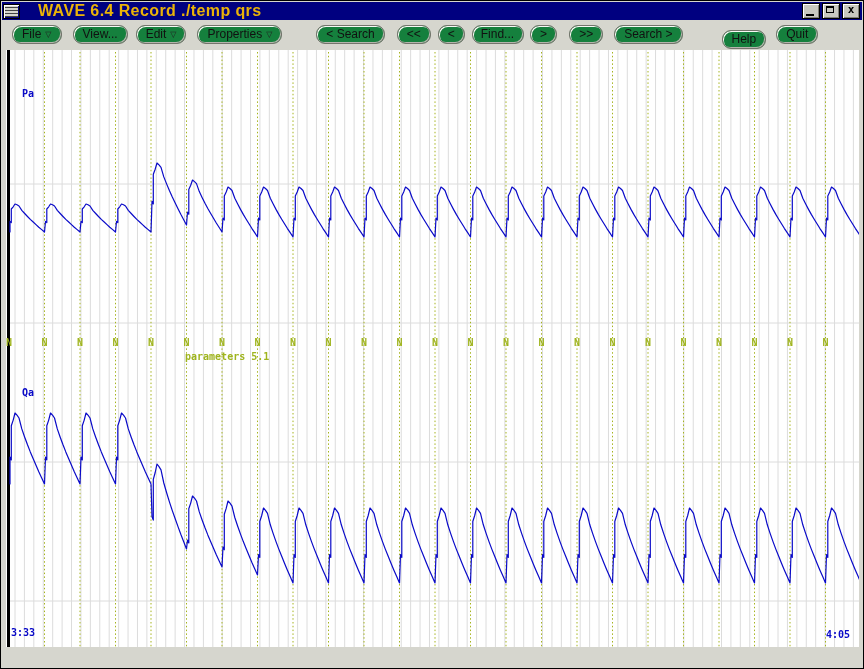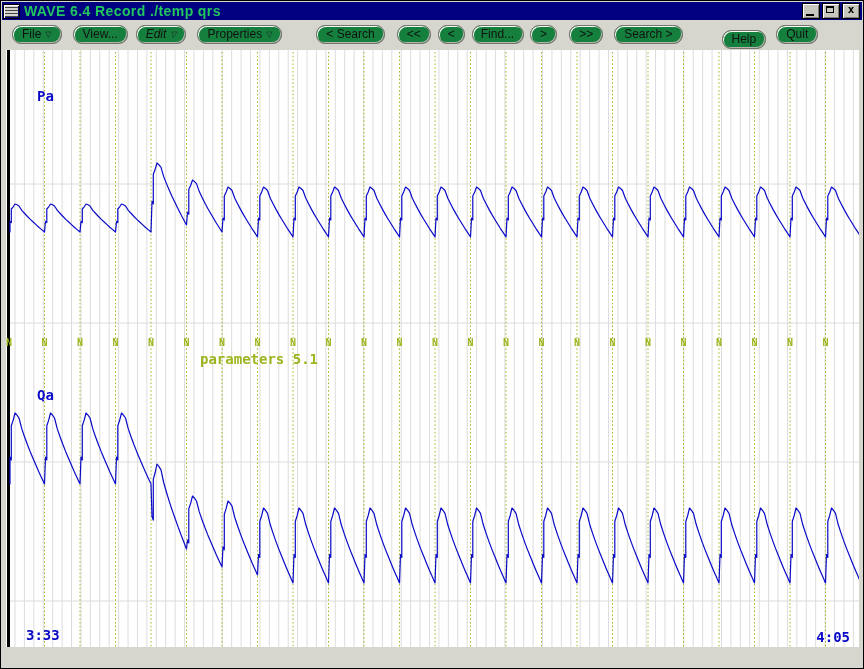--- a/index.html
+++ b/index.html
@@ -6,43 +6,43 @@
   body{width:864px;height:669px;overflow:hidden;font-family:"Liberation Sans",sans-serif;}
   .window{position:relative;width:864px;height:669px;box-sizing:border-box;
           border:1px solid #000;background:#d6d6ce;}
   
   .titlebar{position:absolute;left:1px;top:1px;right:1px;height:18px;background:#000080;
             display:flex;align-items:center;}
   .win-menu-icon{width:17px;height:15px;margin-left:1px;background:#d6d6ce;
             border:1px solid #000;box-shadow:inset 1px 1px 0 #fff;
             background-image:repeating-linear-gradient(to bottom,#d6d6ce 0 2px,#444 2px 3px);
             background-clip:content-box;padding:1px;box-sizing:border-box;}
-  .win-title{color:#22c55e;font-size:14px;font-weight:bold;letter-spacing:.4px;margin-left:4px;
+  .win-title{color:#eab308;font-size:16px;font-weight:bold;letter-spacing:.4px;margin-left:18px;
              white-space:nowrap;}
   .win-controls{margin-left:auto;display:flex;gap:2px;margin-right:2px;}
   .win-btn{width:16px;height:14px;background:#c8c8c0;border:1px solid #000;
            box-shadow:inset 1px 1px 0 #fff, inset -1px -1px 0 #808078;
            position:relative;cursor:pointer;}
   .glyph-min{position:absolute;left:3px;bottom:2px;width:8px;height:2px;background:#000;}
   .glyph-max{position:absolute;left:3px;top:2px;width:8px;height:7px;border:1px solid #000;border-top-width:2px;box-sizing:border-box;}
   .glyph-close{position:absolute;left:0;top:-1px;width:100%;text-align:center;
            font-size:11px;font-weight:bold;color:#000;font-family:"DejaVu Sans Mono",monospace;}
   
   .toolbar{position:absolute;left:1px;top:19px;right:1px;height:29px;background:#d6d6ce;
            display:flex;align-items:center;border-bottom:1px solid #96968e;}
   .tb-btn{height:17px;line-height:16px;padding:0 9px;border:1px solid #74746c;border-radius:9px;
           background:#15803d;font-size:12px;color:#111;white-space:nowrap;cursor:pointer;
           box-shadow:inset 1px 1px 0 #f8f8f4, inset -1px -1px 0 #b4b4ac;}
   .menu-mark{font-size:8px;margin-left:4px;position:relative;top:-1px;color:#222;}
   
   .workarea{position:absolute;left:1px;top:48px;right:1px;bottom:1px;background:#d6d6ce;}
   .canvas{position:absolute;left:4px;top:1px;right:3px;bottom:20px;background:#fff;overflow:hidden;}
   .canvas svg{position:absolute;left:-5px;top:-49px;}
-  .cv-label{position:absolute;font-family:"DejaVu Sans Mono",monospace;font-size:14px;
-            font-weight:bold;white-space:nowrap;margin-left:15px;}
+  .cv-label{position:absolute;font-family:"DejaVu Sans Mono",monospace;font-size:10px;
+            font-weight:bold;white-space:nowrap;}
   .sig{color:#0a0ac8;}
   .aux{color:#9fb41e;padding-left:36px;}
   .time{color:#0a0ac8;}
   
   .statusbar{position:absolute;left:4px;right:3px;bottom:2px;height:16px;background:#d6d6ce;
              box-shadow:inset 0 1px 0 #f2f2ee;
              text-align:right;font-size:12px;color:#15150f;line-height:16px;padding-right:8px;}
 </style>
 </head>
 <body>
@@ -61,21 +61,21 @@
       </div>
       <div class="win-btn">
         <span class="glyph-close">x</span>
       </div>
     </div>
   </div>
 
   <div class="toolbar" id="toolbar">
       <div class="tb-btn" style="margin-left: 10px;"><span>File</span><span class="menu-mark">▽</span></div>
       <div class="tb-btn" style="margin-left: 11px;"><span>View...</span></div>
-      <div class="tb-btn" style="margin-left: 8px; font-style: italic;"><span>Edit</span><span class="menu-mark">▽</span></div>
+      <div class="tb-btn" style="margin-left: 8px;"><span>Edit</span><span class="menu-mark">▽</span></div>
       <div class="tb-btn" style="margin-left: 11px;"><span>Properties</span><span class="menu-mark">▽</span></div>
       <div class="tb-btn" style="margin-left: 34px;"><span>&lt; Search</span></div>
       <div class="tb-btn" style="margin-left: 12px;"><span>&lt;&lt;</span></div>
       <div class="tb-btn" style="margin-left: 7px;"><span>&lt;</span></div>
       <div class="tb-btn" style="margin-left: 7px; padding-left: 8px;"><span>Find...</span></div>
       <div class="tb-btn" style="margin-left: 6px;"><span>&gt;</span></div>
       <div class="tb-btn" style="margin-left: 12px;"><span>&gt;&gt;</span></div>
       <div class="tb-btn" style="margin-left: 11px;"><span>Search &gt;</span></div>
       <div class="tb-btn" style="margin-left: 39px; margin-top: 10px;"><span>Help</span></div>
       <div class="tb-btn" style="margin-left: 10px;"><span>Quit</span></div>

